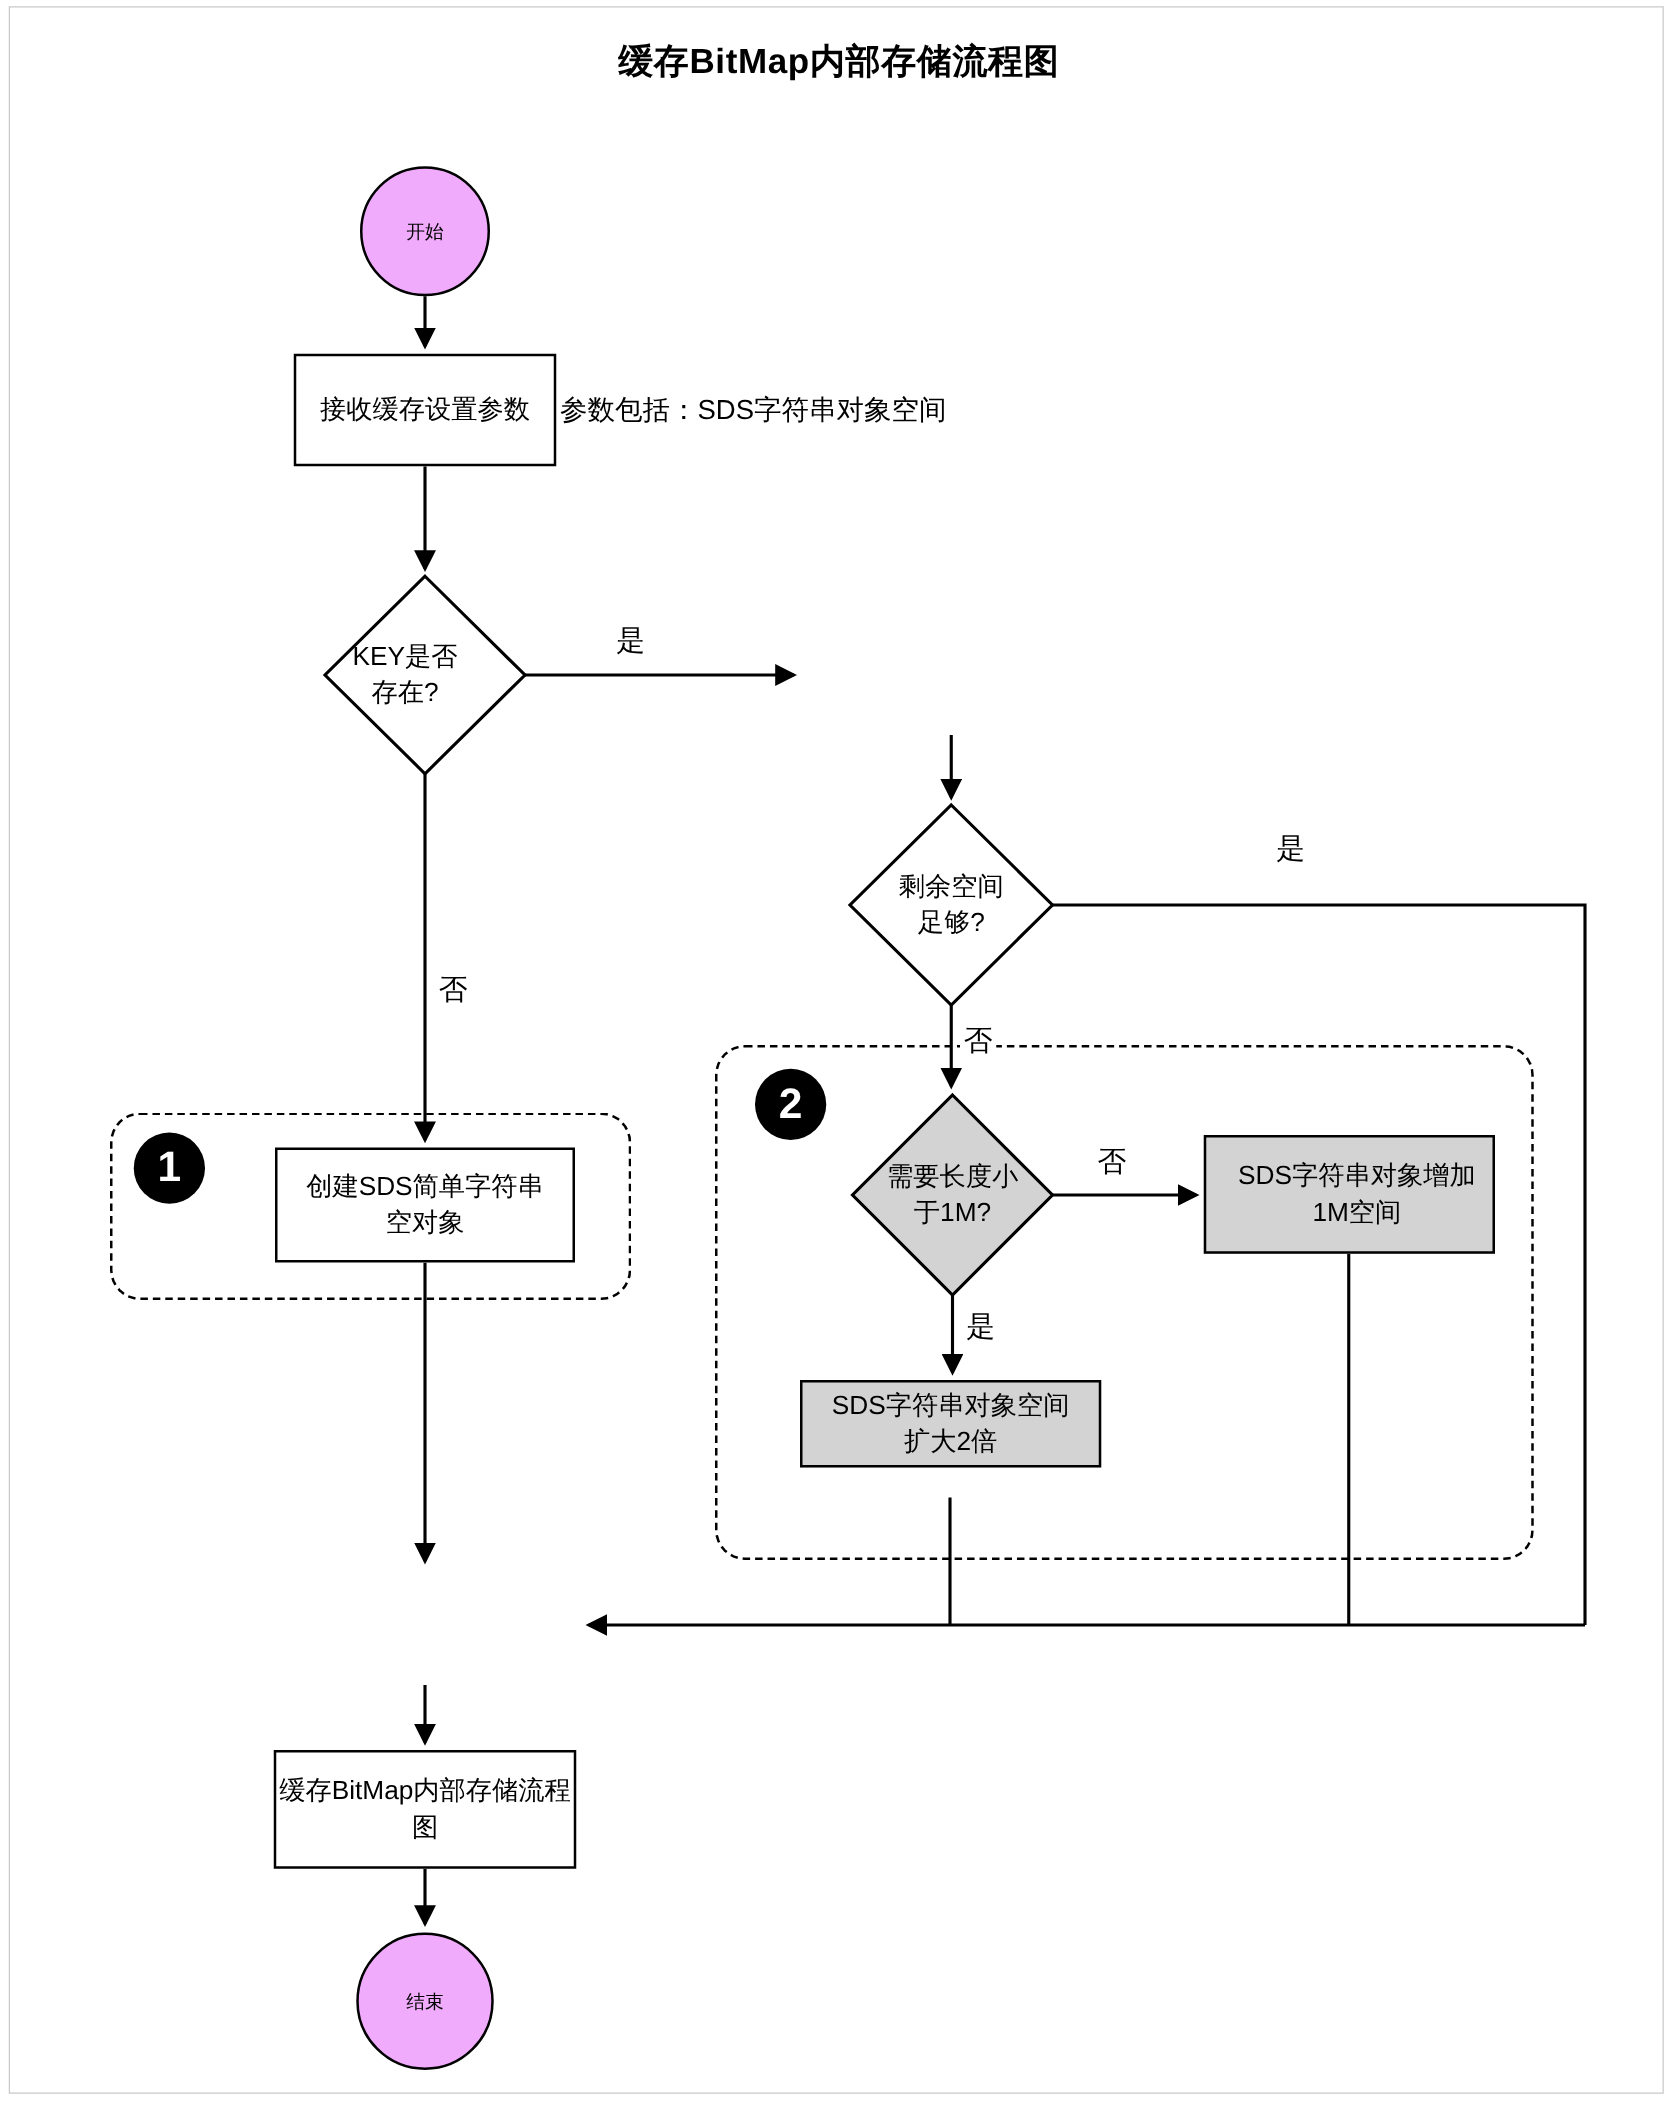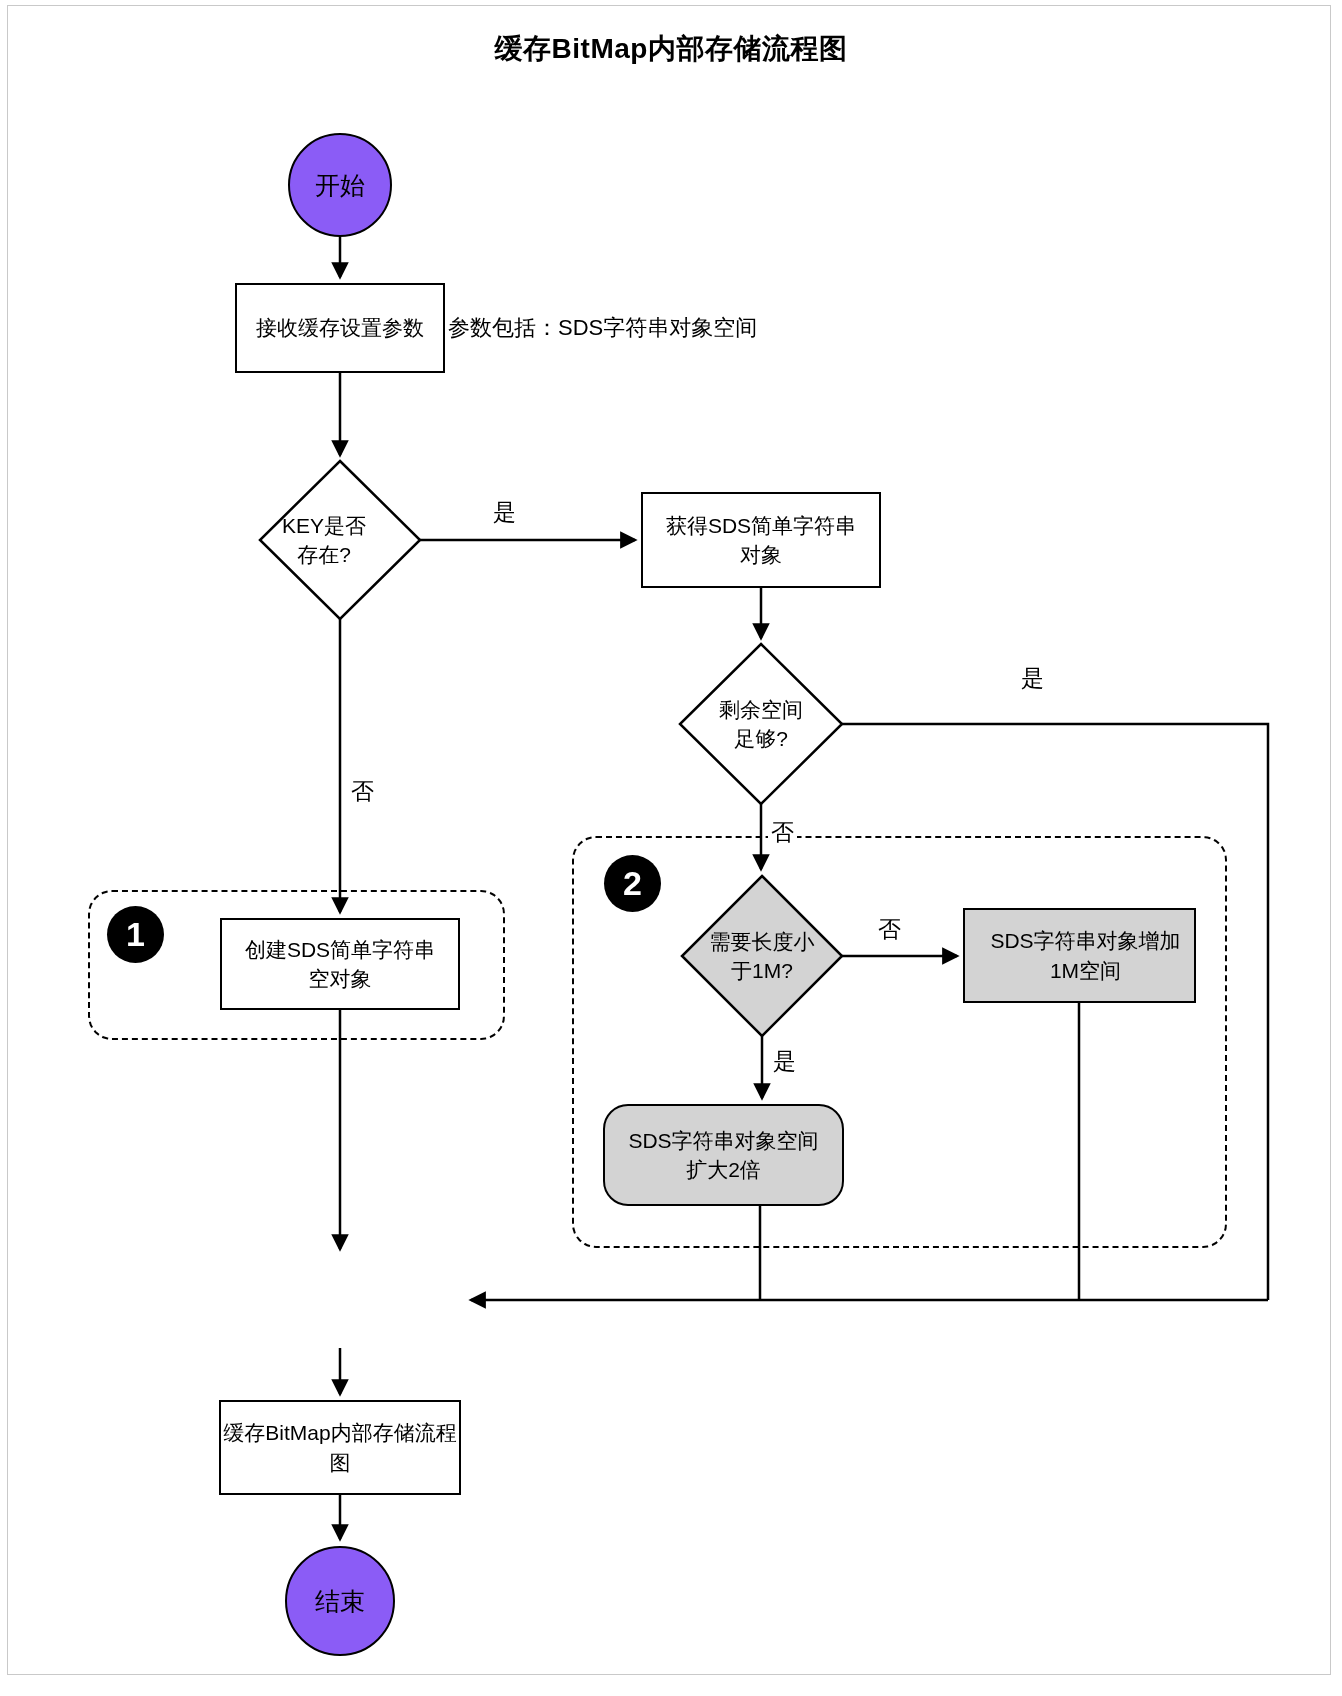--- a/index.html
+++ b/index.html
@@ -9,22 +9,22 @@
     overflow:hidden;
   }
   .frame { position:absolute; left:7px; top:5px; right:11px; bottom:21px;
            border:1px solid #c9c9c9; pointer-events:none; }
   .title { position:absolute; left:0; right:0; top:30px; text-align:center;
            font-size:28px; font-weight:bold; letter-spacing:0.5px; }
   .node { position:absolute; display:flex; align-items:center; justify-content:center;
           text-align:center; font-size:21px; line-height:1.4; white-space:pre-line; }
   .box  { border:2.5px solid #000; background:#fff; box-sizing:border-box; }
   .gray { background:#d3d3d3; }
-  .circle-node { border:2.5px solid #000; border-radius:50%; background:#8b5cf6;
-                 box-sizing:border-box; font-size:25px; }
+  .circle-node { border:2.5px solid #000; border-radius:50%; background:#f0abfc;
+                 box-sizing:border-box; font-size:15px; }
   .note { position:absolute; display:flex; align-items:center; font-size:22px; }
   .edge-label { position:absolute; font-size:23px; background:#fff; padding:0 3px; }
   .region { position:absolute; border:2.5px dashed #000; border-radius:24px;
             box-sizing:border-box; }
   .badge { position:absolute; width:57px; height:57px; border-radius:50%; background:#000;
            color:#fff; display:flex; align-items:center; justify-content:center;
            font-size:34px; font-weight:bold; }
   svg.wires { position:absolute; left:0; top:0; width:1342px; height:1696px; }
 </style>
 </head>
@@ -75,37 +75,33 @@
 
   <div class="node box" style="left:235px; top:283px; width:210px; height:90px;">
     <span>接收缓存设置参数</span>
   </div>
 
   <div class="note" style="left:448px; top:283px; height:90px;">参数包括：SDS字符串对象空间</div>
 
   <div class="node" style="left:234px; top:505px; width:180px; height:70px;">KEY是否
 存在?</div>
 
-  <div class="node box" style="left:641px; top:492px; width:240px; height:96px;">
-    <span>获得SDS简单字符串
-对象</span>
-  </div>
 
   <div class="node" style="left:671px; top:689px; width:180px; height:70px;">剩余空间
 足够?</div>
 
   <div class="node" style="left:672px; top:921px; width:180px; height:70px;">需要长度小
 于1M?</div>
 
   <div class="node box gray" style="left:963px; top:908px; width:233px; height:95px;padding-left:12px;">
     <span>SDS字符串对象增加
 1M空间</span>
   </div>
 
-  <div class="node box gray" style="left:603px; top:1104px; width:241px; height:102px;border-radius:25px;">
+  <div class="node box gray" style="left:640px; top:1104px; width:241px; height:70px;">
     <span>SDS字符串对象空间
 扩大2倍</span>
   </div>
 
   <div class="node box" style="left:220px; top:918px; width:240px; height:92px;">
     <span>创建SDS简单字符串
 空对象</span>
   </div>
 
 

